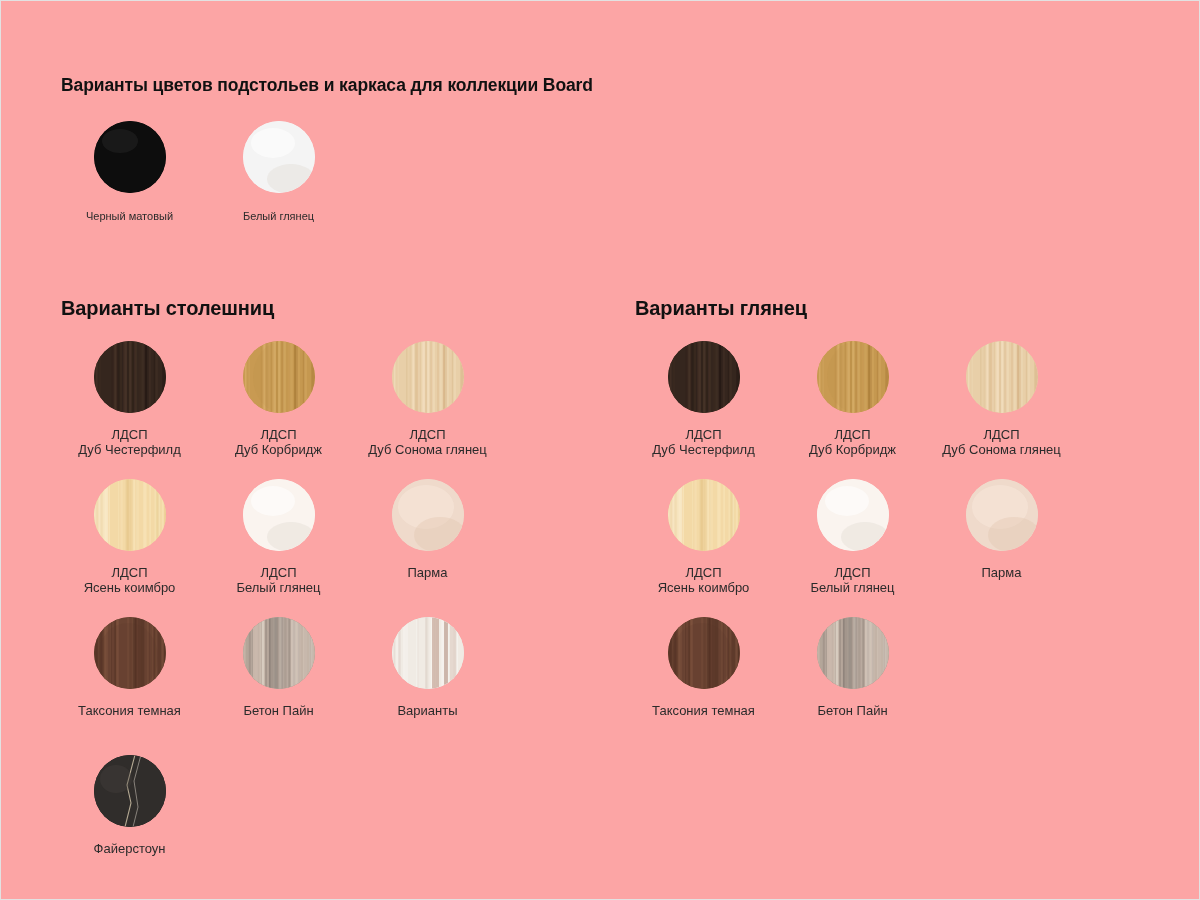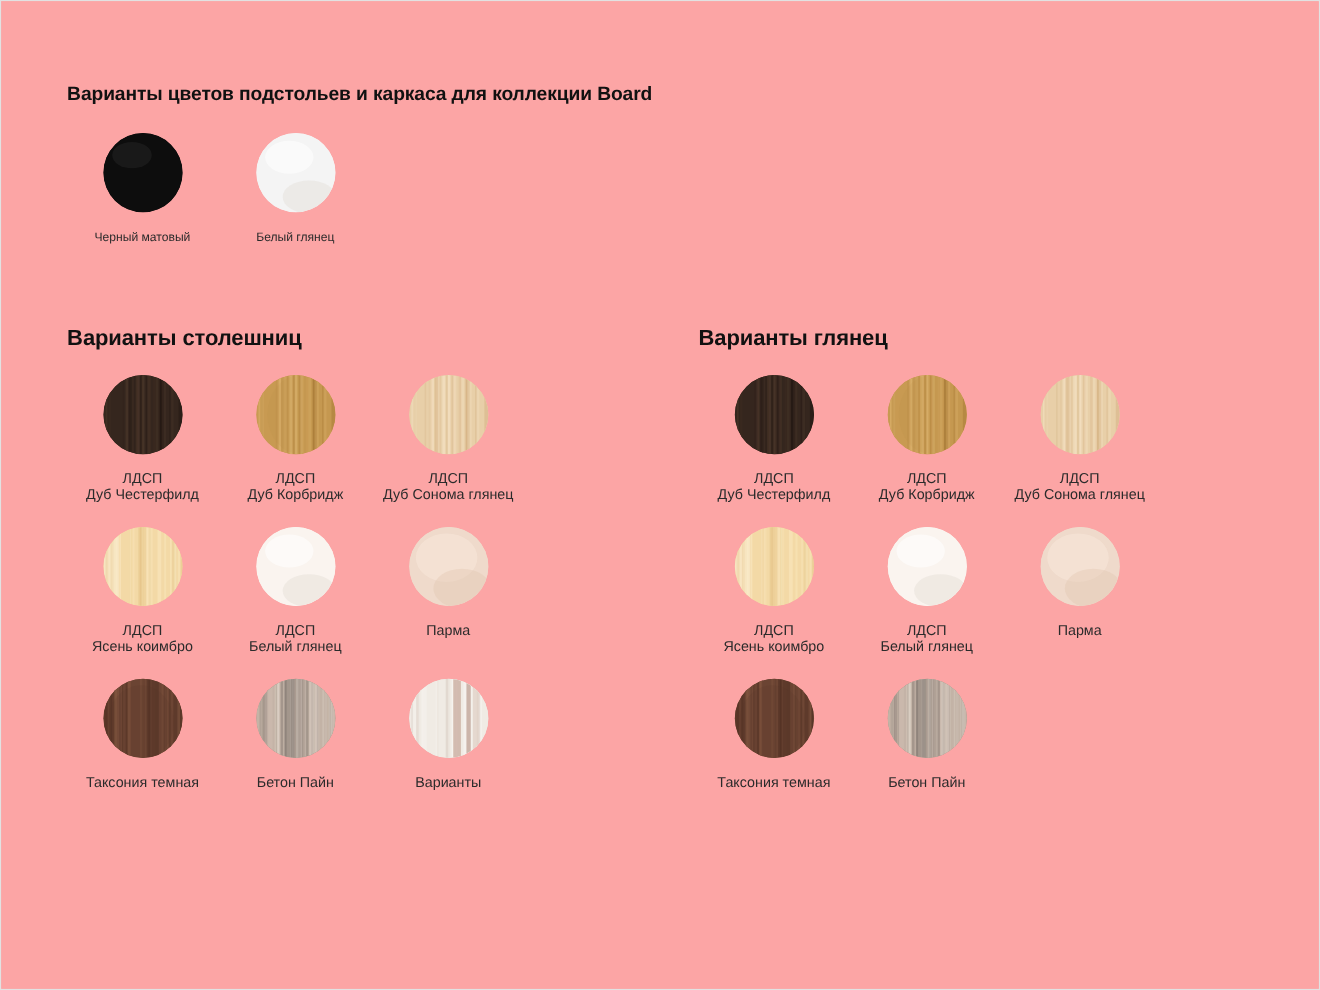--- a/index.html
+++ b/index.html
@@ -45,21 +45,21 @@
     white-space: nowrap;
   }
   #tops-section-title  { left: 60px; }
   #shelves-section-title { left: 634px; }
 
   
   .swatch-grid {
     position: absolute;
     display: grid;
     grid-template-columns: repeat(3, 137px);
-    column-gap: 2px;
+    column-gap: 12px;
   }
   #frame-grid   { left: 60px;  top: 120px; row-gap: 0px; }
   #tops-grid    { left: 60px;  top: 340px; grid-auto-rows: 138px; }
   #shelves-grid { left: 634px; top: 340px; grid-auto-rows: 138px; }
 
   .swatch-cell {
     width: 137px;
     display: flex;
     flex-direction: column;
     align-items: center;
@@ -539,20 +539,43 @@
               <rect x="40" y="-4" width="7" height="80" fill="#b99484" opacity="0.55"></rect>
               <rect x="52" y="-4" width="4" height="80" fill="#a8806f" opacity="0.5"></rect>
               <rect x="58" y="-4" width="6" height="80" fill="#d9c6ba" opacity="0.5"></rect>
             </g>
           </svg>
         </div>
         <div class="swatch-caption">
           <span class="caption-line">Варианты</span>
         </div>
       </div>
+      <div class="swatch-cell">
+        <div class="swatch-disc" style="background: rgb(51, 48, 46);">
+          <svg viewBox="0 0 72 72" xmlns="http://www.w3.org/2000/svg">
+            <defs>
+              <clipPath id="c-firestone">
+                <circle cx="36" cy="36" r="36"></circle>
+              </clipPath>
+            </defs>
+            <g clip-path="url(#c-firestone)">
+              <rect width="72" height="72" fill="#33302e"></rect>
+              <rect width="72" height="72" fill="#34312f"></rect>
+              <rect width="72" height="72" fill="#2b2927" opacity="0.5"></rect>
+              <path d="M42 -4 L33 30 L37 48 L30 76" stroke="#cdbfa6" stroke-width="1.1" fill="none" opacity="0.85"></path>
+              <path d="M48 -4 L40 26 L44 52 L38 76" stroke="#e9e2d4" stroke-width="0.8" fill="none" opacity="0.6"></path>
+              <path d="M20 -4 L26 34 L22 76" stroke="#8e8madd" stroke-width="0.6" fill="none" opacity="0.25"></path>
+              <ellipse cx="22" cy="24" rx="16" ry="14" fill="#474340" opacity="0.35"></ellipse>
+            </g>
+          </svg>
+        </div>
+        <div class="swatch-caption">
+          <span class="caption-line">Файерстоун</span>
+        </div>
+      </div>
     </div>
 
   <div class="section-title" id="shelves-section-title">Варианты глянец</div>
 
   <div class="swatch-grid" id="shelves-grid">
       <div class="swatch-cell">
         <div class="swatch-disc" style="background: rgb(58, 42, 33);">
           <svg viewBox="0 0 72 72" xmlns="http://www.w3.org/2000/svg">
             <defs>
               <clipPath id="c-wood-dark">

